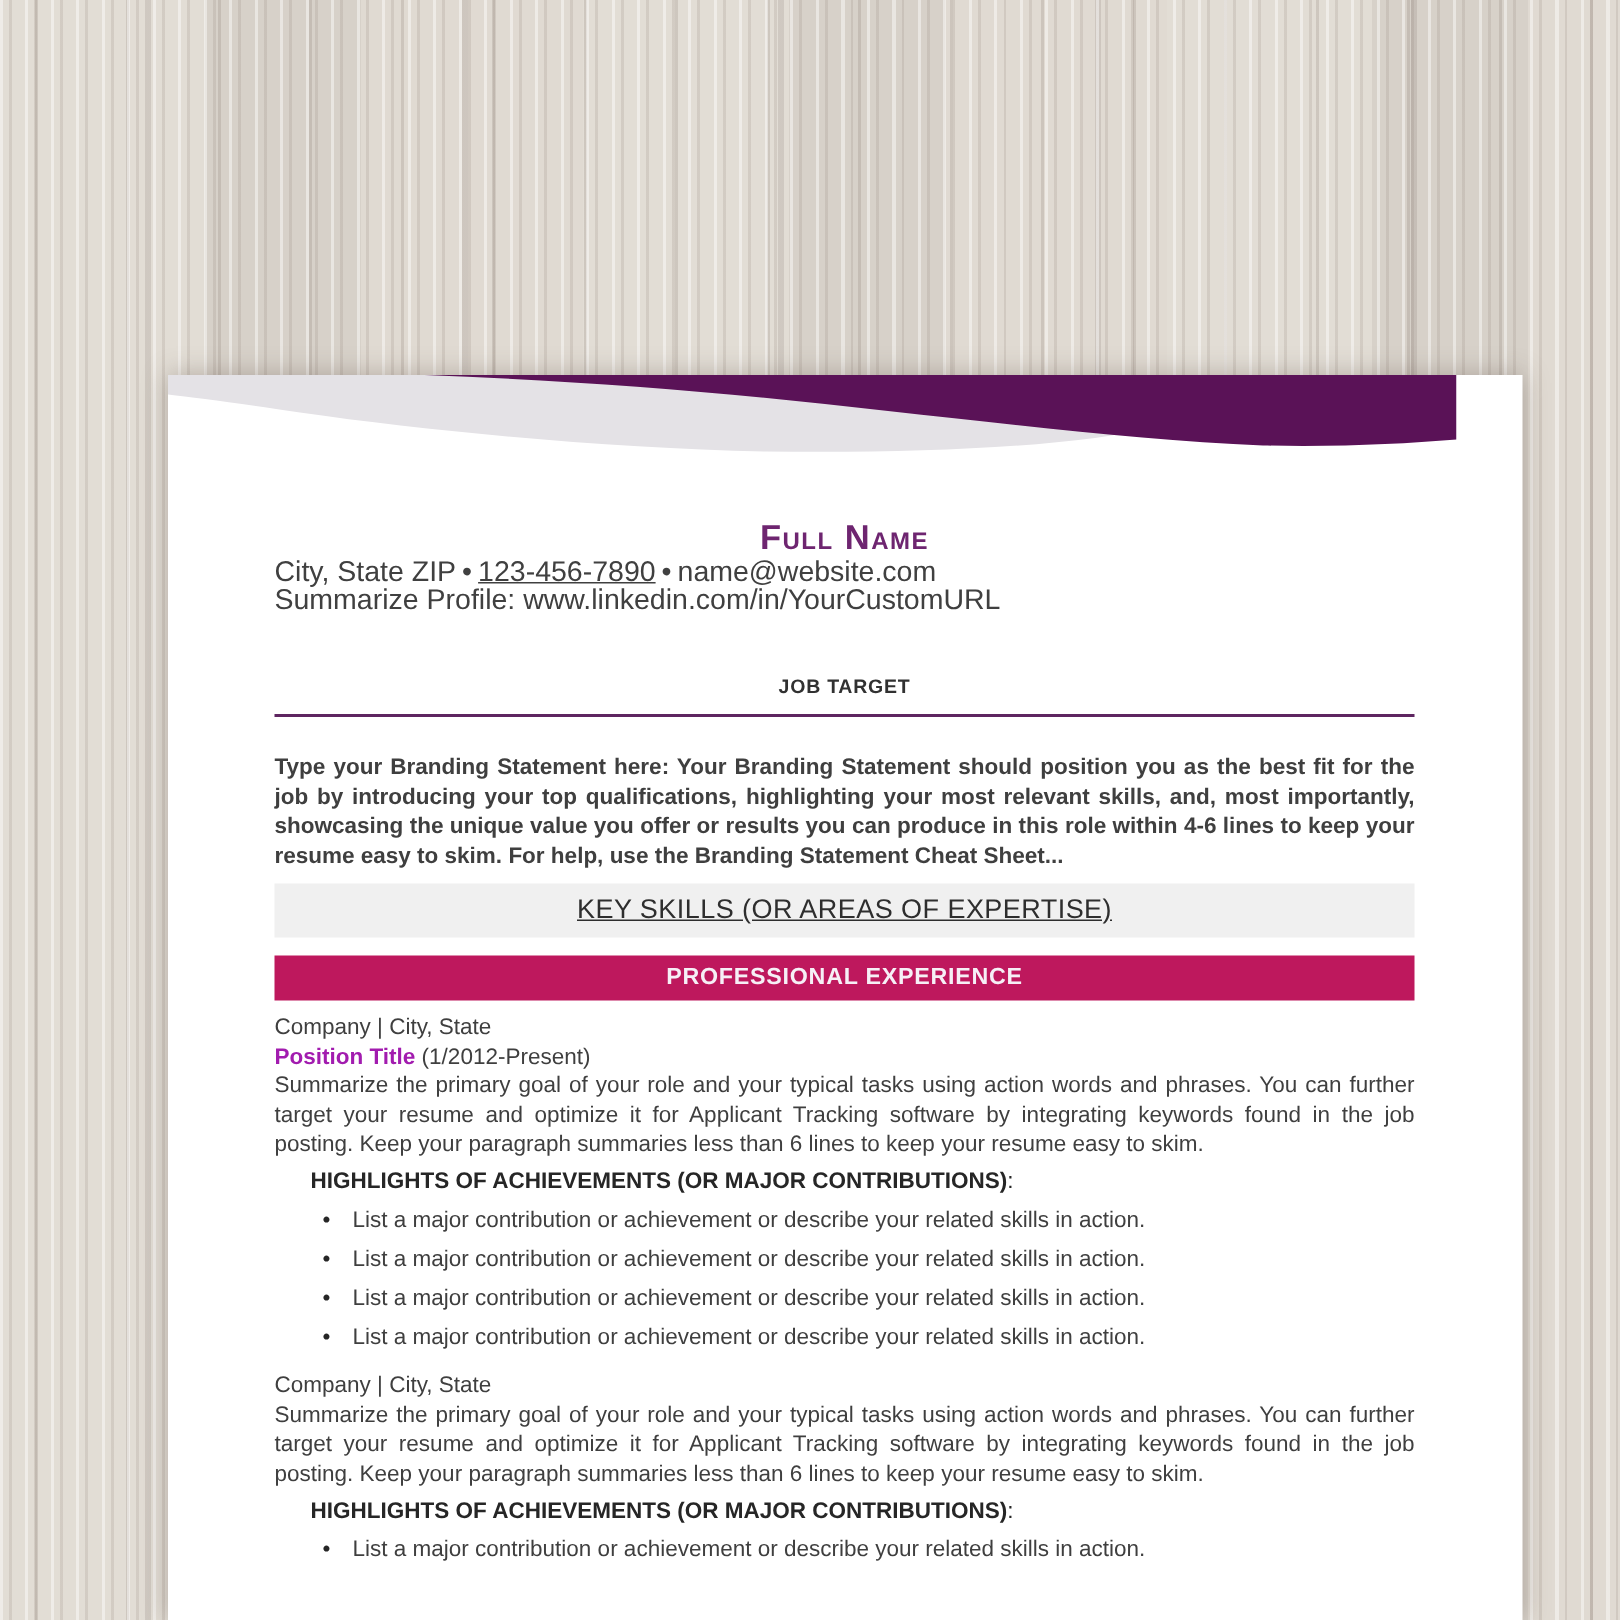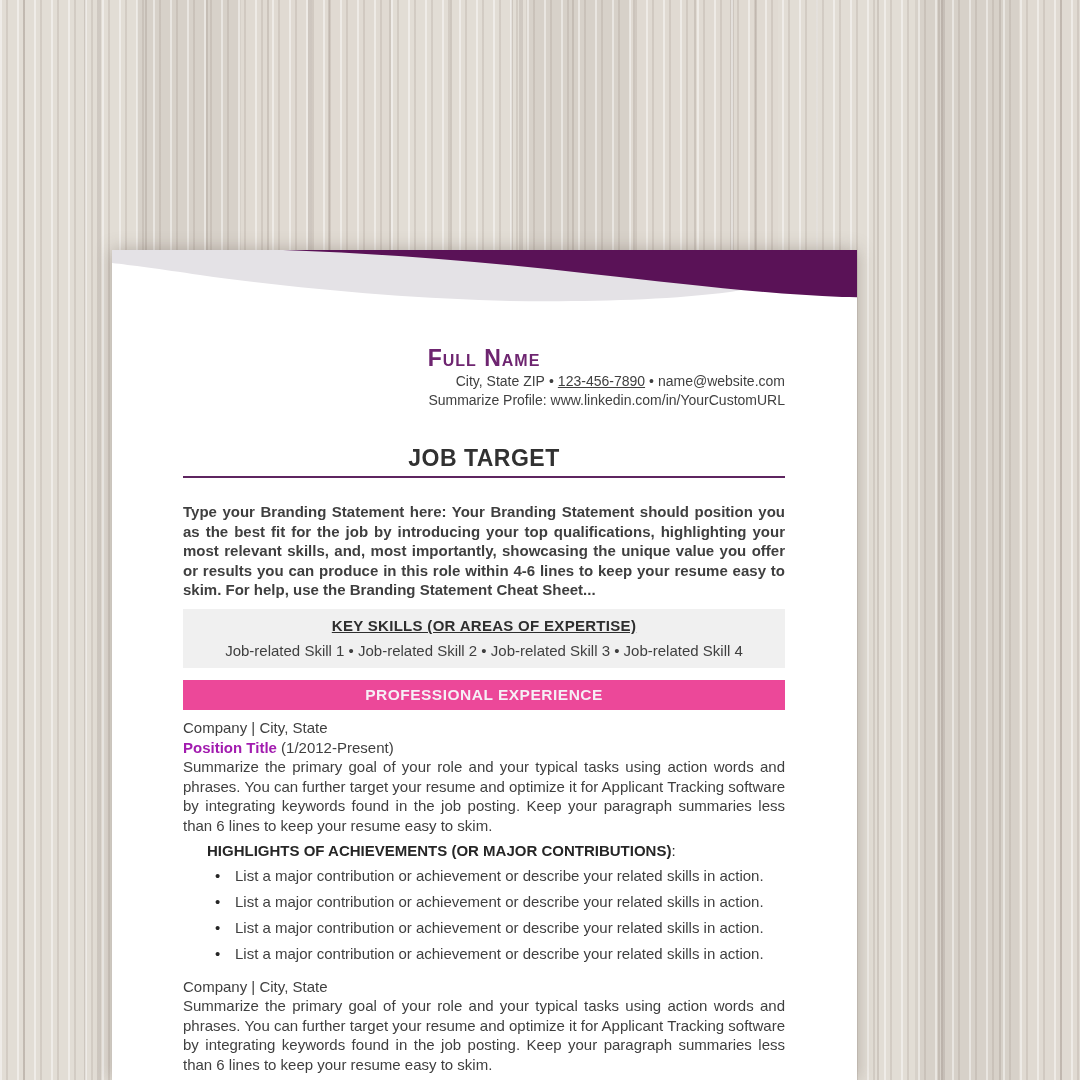--- a/index.html
+++ b/index.html
@@ -11,21 +11,21 @@
     background-color: #dcd6ce;
     background-image:
       repeating-linear-gradient(90deg, rgba(255,255,255,0.45) 0px 2px, rgba(0,0,0,0) 2px 6px, rgba(140,125,115,0.18) 6px 8px, rgba(0,0,0,0) 8px 17px),
       repeating-linear-gradient(90deg, rgba(0,0,0,0) 0 23px, rgba(125,110,100,0.20) 23px 25px, rgba(0,0,0,0) 25px 61px),
       repeating-linear-gradient(90deg, rgba(0,0,0,0) 0 97px, rgba(110,95,90,0.16) 97px 101px, rgba(0,0,0,0) 101px 211px),
       repeating-linear-gradient(90deg, #e2ddd5 0 137px, #d7d1c9 137px 241px, #e0dad2 241px 389px);
   }
   .paper {
     position: absolute;
     left: 112px; top: 250px;
-    width: 745px; height: 830px;
+    width: 903px; height: 830px;
     background: #ffffff;
     box-shadow: 0 0 16px rgba(90,75,65,0.35);
     overflow: hidden;
   }
   .wave-svg { position: absolute; top: 0; left: 0; display: block; }
   .content {
     position: relative;
     padding: 94px 72px 0 71px;
     color: #3f3f3f;
     font-size: 15px;
@@ -34,62 +34,62 @@
   .name {
     text-align: center;
     font-variant: small-caps;
     font-weight: 600;
     font-size: 23px;
     line-height: 28px;
     letter-spacing: 1px;
     color: #6e2570;
   }
   .contact-line, .linkedin-line {
-    text-align: right;
-    font-size: 14px;
+    text-align: left;
+    font-size: 19px;
     line-height: 19px;
     color: #404040;
   }
   .phone { text-decoration: underline; }
   .sep { padding: 0 4px; }
   .section-heading {
     margin-top: 36px;
     text-align: center;
     font-weight: 700;
-    font-size: 23px;
+    font-size: 13px;
     line-height: 24px;
     letter-spacing: 0.5px;
     color: #313131;
     border-bottom: 2px solid #5e2560;
     padding-bottom: 6px;
   }
   .branding {
     margin-top: 24px;
     text-align: justify;
     font-weight: bold;
   }
   .skills-box {
     margin-top: 9px;
     background: #f0f0f0;
     text-align: center;
     padding: 6px 10px 8px 10px;
   }
   .skills-heading {
-    font-weight: 700;
-    font-size: 15px;
+    font-weight: 400;
+    font-size: 18px;
     line-height: 22px;
     text-decoration: underline;
     color: #2e2e2e;
     letter-spacing: 0.3px;
   }
   .skills-line { margin-top: 4px; line-height: 19.5px; }
   .skills-line + .skills-line { margin-top: 6.5px; }
   .exp-banner {
     margin-top: 12px;
-    background: #ec4899;
+    background: #be185d;
     color: #f6eff6;
     text-align: center;
     font-weight: 700;
     font-size: 15.5px;
     line-height: 30px;
     height: 30px;
     letter-spacing: 0.5px;
   }
   .job { margin-top: 8px; }
   .job + .job { margin-top: 13px; }
@@ -142,21 +142,20 @@
     </div>
 
     <div class="linkedin-line">Summarize Profile: www.linkedin.com/in/YourCustomURL</div>
 
     <div class="section-heading">JOB TARGET</div>
 
     <div class="branding">Type your Branding Statement here: Your Branding Statement should position you as the best fit for the job by introducing your top qualifications, highlighting your most relevant skills, and, most importantly, showcasing the unique value you offer or results you can produce in this role within 4-6 lines to keep your resume easy to skim. For help, use the Branding Statement Cheat Sheet...</div>
 
     <div class="skills-box">
       <div class="skills-heading">KEY SKILLS (OR AREAS OF EXPERTISE)</div>
-      <div class="skills-line">Job-related Skill 1 • Job-related Skill 2 • Job-related Skill 3 • Job-related Skill 4</div>
     </div>
 
     <div class="exp-banner">PROFESSIONAL EXPERIENCE</div>
 
     <div class="job">
       <div class="company-line">Company | City, State</div>
       <div class="position-line">
         <span class="position-title">Position Title</span>
         <span>(1/2012-Present)</span>
       </div>

